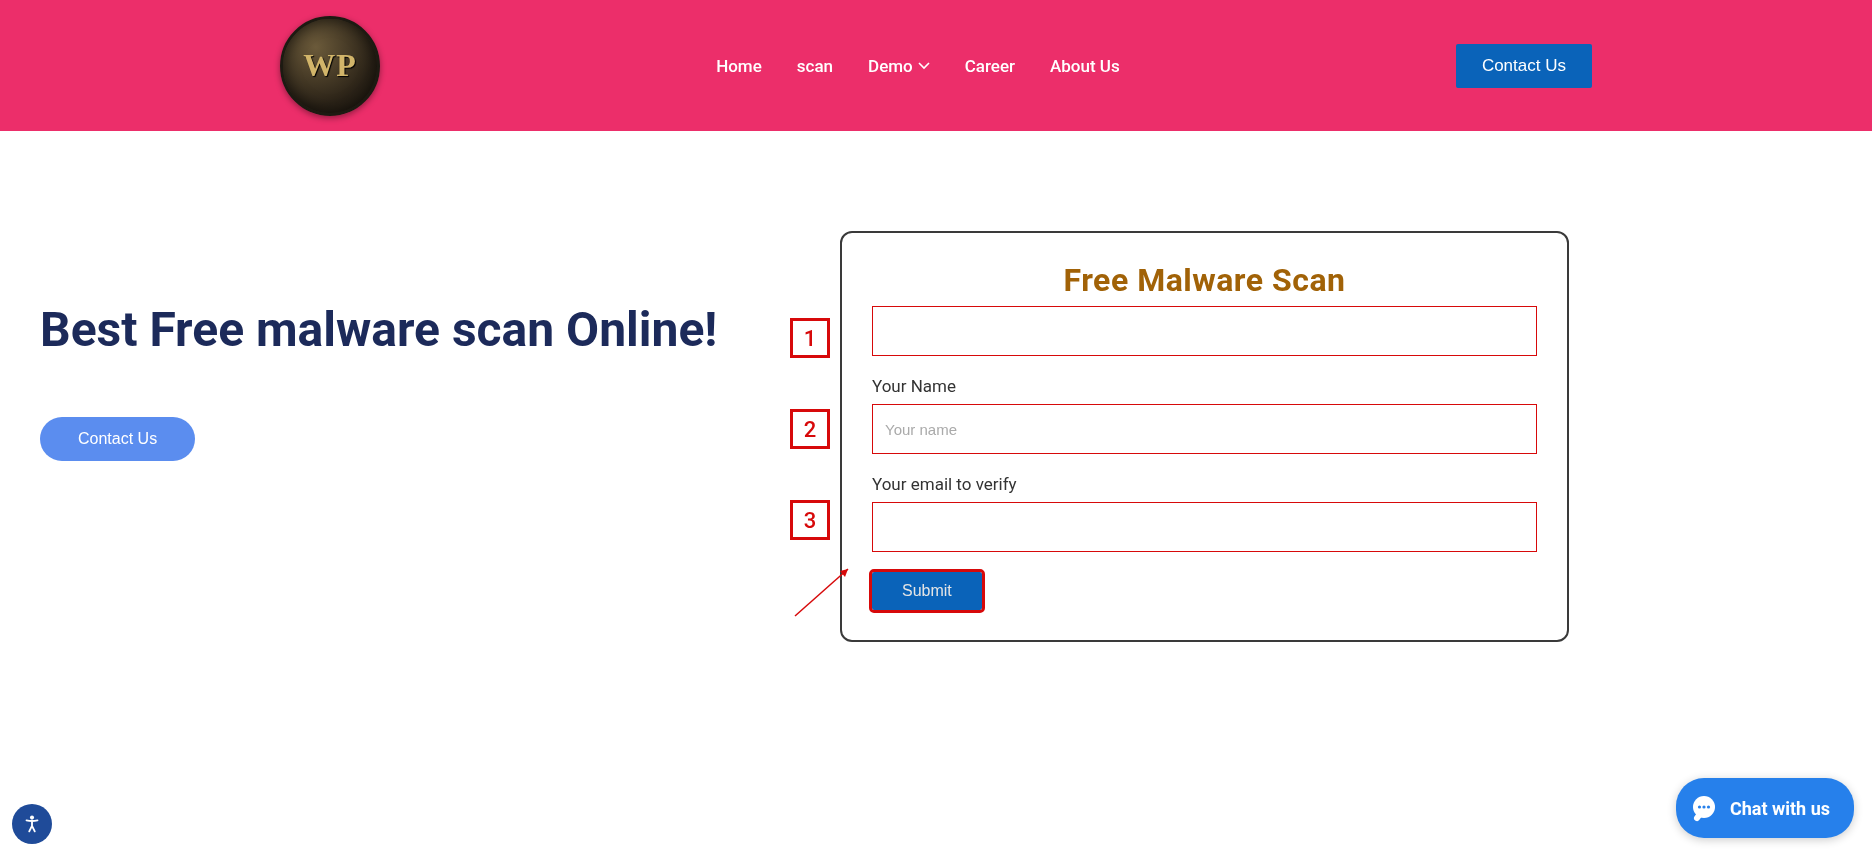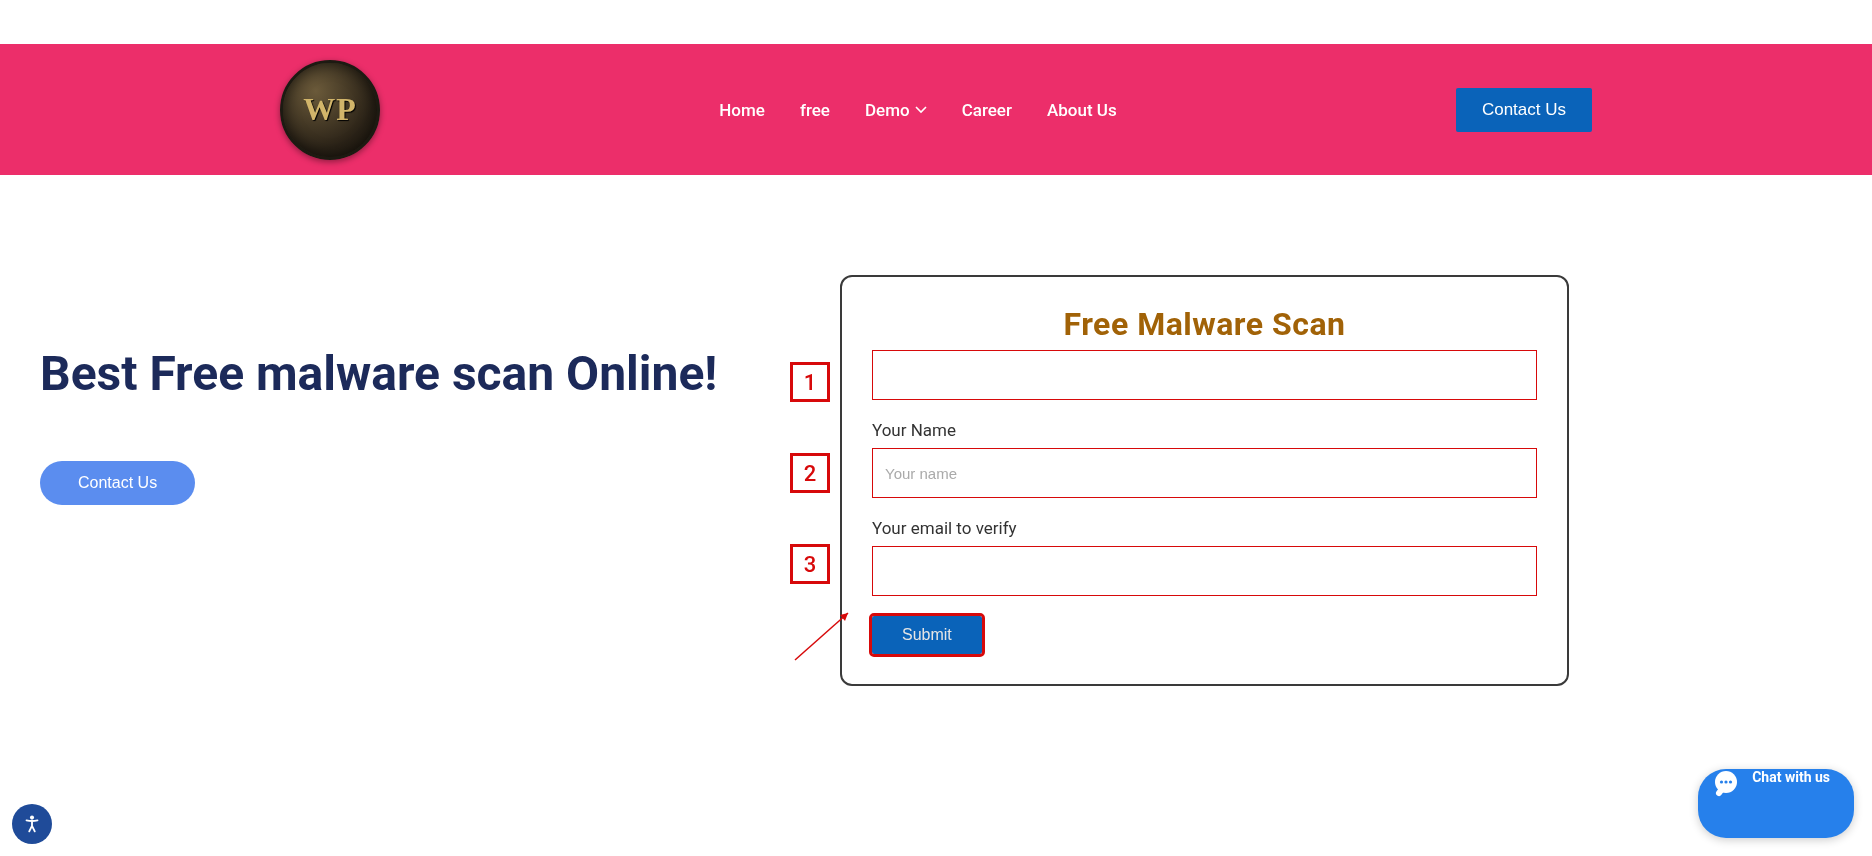--- a/index.html
+++ b/index.html
@@ -1,19 +1,19 @@
 <!DOCTYPE html>
 <html><head>
 <meta charset="utf-8">
 <style>
 * { margin: 0; padding: 0; box-sizing: border-box; }
 body { font-family: -apple-system, BlinkMacSystemFont, "Segoe UI", Roboto, sans-serif; background: #fff; width: 1872px; height: 856px; position: relative; overflow: hidden; }
 
 
-.header { background: #ec2e6a; height: 131px; display: flex; align-items: center; padding: 0 280px; margin-top: 44px; }
+.header { background: #ec2e6a; height: 131px; display: flex; align-items: center; padding: 0 280px; }
 .logo-wrap { display: flex; align-items: center; }
 .logo { width: 100px; height: 100px; border-radius: 50%; background: radial-gradient(circle at 35% 30%, #6b5a3a, #2a2217 65%, #1a150d); border: 3px solid #1d1a12; display: flex; align-items: center; justify-content: center; position: relative; box-shadow: inset 0 0 15px rgba(0,0,0,.6), 0 2px 6px rgba(0,0,0,.4); }
 .logo-text { font-family: Georgia, serif; font-size: 32px; font-weight: 700; color: #d2b56a; text-shadow: 1px 1px 1px #000; letter-spacing: 1px; }
 .nav { display: flex; gap: 35px; align-items: center; margin-left: auto; margin-right: auto; }
 .nav-item { color: #fff; font-size: 17px; font-weight: 500; text-decoration: none; cursor: pointer; display: flex; align-items: center; gap: 5px; }
 .chev { width: 12px; height: 8px; }
 .header-cta { background: #0a63b9; color: #fff; padding: 12px 26px; font-size: 17px; border: none; cursor: pointer; border-radius: 2px; }
 
 
 .main { display: flex; padding: 100px 40px 0 40px; gap: 40px; align-items: flex-start; }
@@ -34,42 +34,42 @@
 
 .numbox { position: absolute; width: 40px; height: 40px; border: 3px solid #d7090a; display: flex; align-items: center; justify-content: center; font-size: 22px; font-weight: 500; color: #d7090a; background: #fff; }
 .numbox.n1 { top: 87px; left: -10px; }
 .numbox.n2 { top: 178px; left: -10px; }
 .numbox.n3 { top: 269px; left: -10px; }
 
 
 .arrow { position: absolute; left: -10px; top: 330px; width: 70px; height: 60px; pointer-events: none; }
 
 
-.chat-widget { position: absolute; right: 18px; bottom: 18px; background: #2680eb; color: #fff; border-radius: 28px; height: 69px; padding: 0 24px 0 14px; display: flex; gap: 12px; font-size: 14px; font-weight: 700; cursor: pointer; box-shadow: 0 2px 10px rgba(0,0,0,.2); }
+.chat-widget { position: absolute; right: 18px; bottom: 18px; background: #2680eb; color: #fff; border-radius: 28px; height: 60px; padding: 0 24px 0 14px; display: flex; align-items: center; gap: 12px; font-size: 18px; font-weight: 700; cursor: pointer; box-shadow: 0 2px 10px rgba(0,0,0,.2); }
 .chat-icon { width: 28px; height: 28px; }
 
 
 .a11y { position: absolute; left: 12px; bottom: 12px; width: 40px; height: 40px; border-radius: 50%; background: #1f4b99; display: flex; align-items: center; justify-content: center; cursor: pointer; }
 .a11y svg { width: 22px; height: 22px; }
 </style>
 </head>
 <body>
 
 <div class="header">
   <div class="logo-wrap">
     <div class="logo">
       <span class="logo-text">WP</span>
     </div>
   </div>
   <nav class="nav">
     <a class="nav-item">
         <span>Home</span>
       </a>
     <a class="nav-item">
-        <span>free</span>
+        <span>scan</span>
       </a>
     <a class="nav-item">
       <span>Demo</span>
       <svg class="chev" viewBox="0 0 12 8">
           <path d="M1 1l5 5 5-5" stroke="#fff" stroke-width="1.6" fill="none"></path>
         </svg>
     </a>
     <a class="nav-item">
         <span>Career</span>
       </a>

